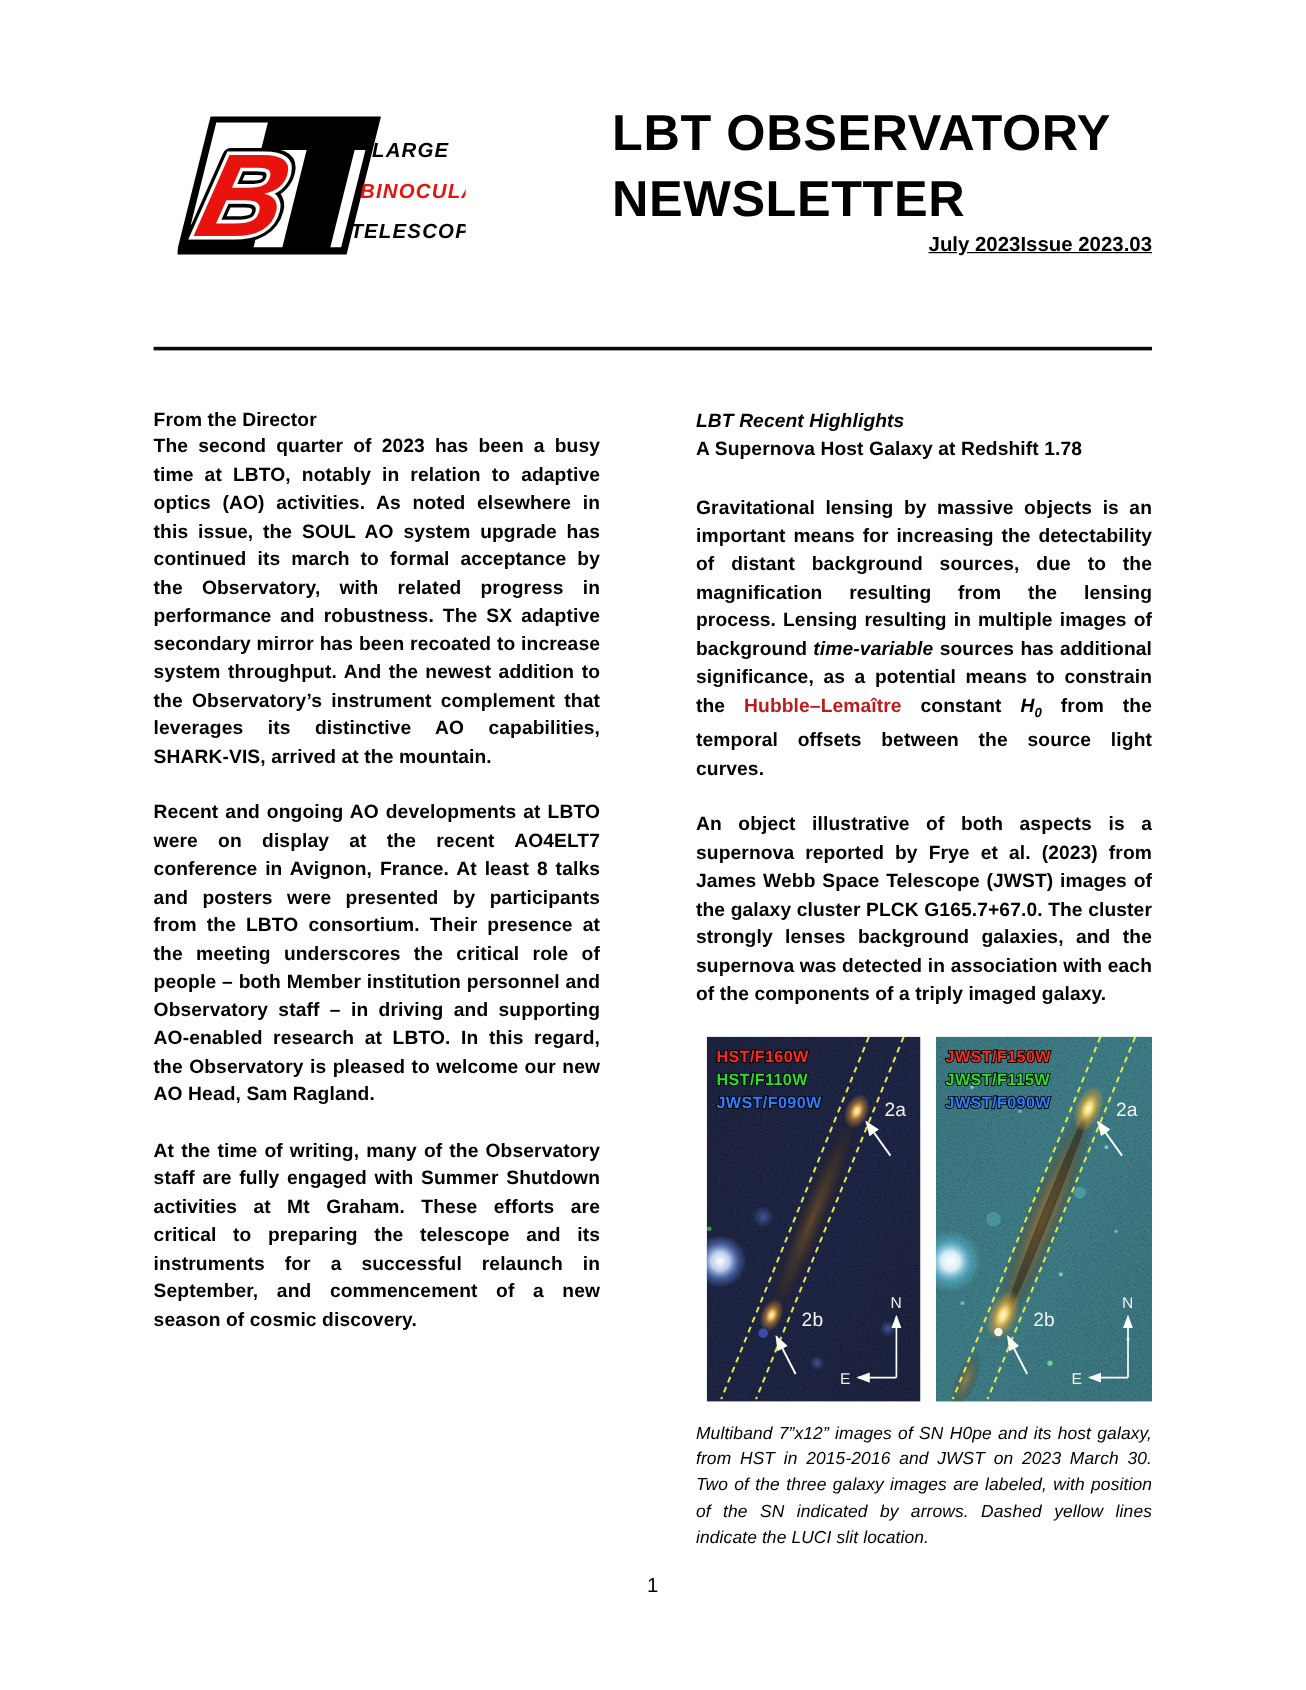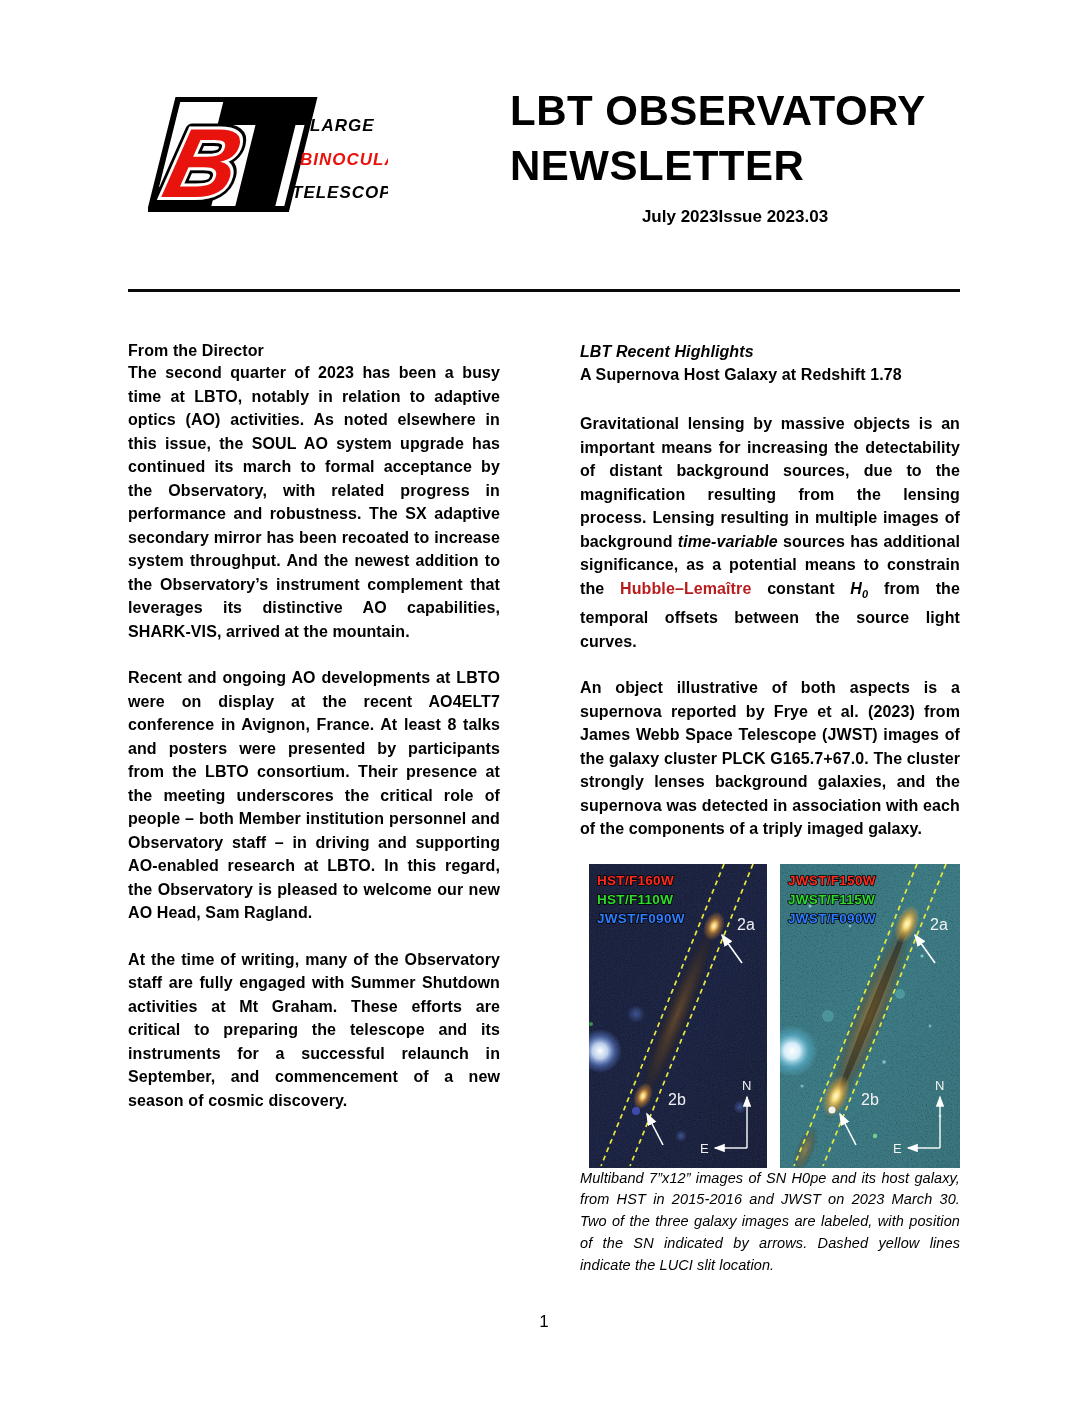--- a/index.html
+++ b/index.html
@@ -9,40 +9,40 @@
     font-family:"Liberation Sans", sans-serif;
     overflow:hidden;
   }
   .content { position:absolute; left:128px; top:95px; width:832px; }
 
   
   .masthead { position:relative; height:150px; }
   .logo-svg { position:absolute; left:20px; top:2px; }
   .title-block { position:absolute; left:382px; top:-12px; width:450px; }
   .nl-title { font-size:42px; font-weight:bold; line-height:1.32; letter-spacing:0.5px; }
-  .date-row { display:flex; justify-content:center; margin-top:13px; font-size:17px; font-weight:bold; }
+  .date-row { display:flex; justify-content:flex-end; margin-top:0; font-size:17px; font-weight:bold;text-decoration:underline; }
 
   .rule { border-top:3px solid #0a0a0a; margin-top:44px; }
 
   
   .columns { display:flex; gap:80px; margin-top:48px; }
   .col { width:384px; font-size:16px; line-height:23.5px; text-align:justify; letter-spacing:0.1px; }
   .col p { margin:0 0 23px 0;font-weight:bold; }
   .left-head { font-size:16px; font-weight:bold; margin:0; line-height:21px; text-align:left; }
   .byline { font-style:italic; font-weight:bold; font-size:13px; margin:2px 0 27px 0; text-align:left; }
   .sec-title { font-style:italic; font-weight:bold; font-size:16px; margin:0; line-height:23px; text-align:left; }
   .art-title { font-weight:bold; font-size:16px; margin:0 0 26px 0; line-height:23px; text-align:left; }
   .gray-link { color:#b91c1c; }
   .ital { font-style:italic; }
   sub { font-size:11px; font-style:italic; }
 
   
   .figure-row { display:flex; gap:13px; margin:2px 0 0 9px; }
   .sky { display:block; }
-  .caption { font-style:italic; font-size:14.5px; line-height:21.8px; text-align:justify; letter-spacing:0.1px; }
+  .caption { font-style:italic; font-size:14.5px; line-height:21.8px; text-align:justify; margin-top:17px; letter-spacing:0.1px; }
 
   .page-number { position:absolute; top:1312px; left:0; width:100%; text-align:center; font-size:17px; }
 
   svg text { font-family:"Liberation Sans", sans-serif; }
 </style>
 </head>
 <body>
 
 <div class="page">
   <div class="content">

